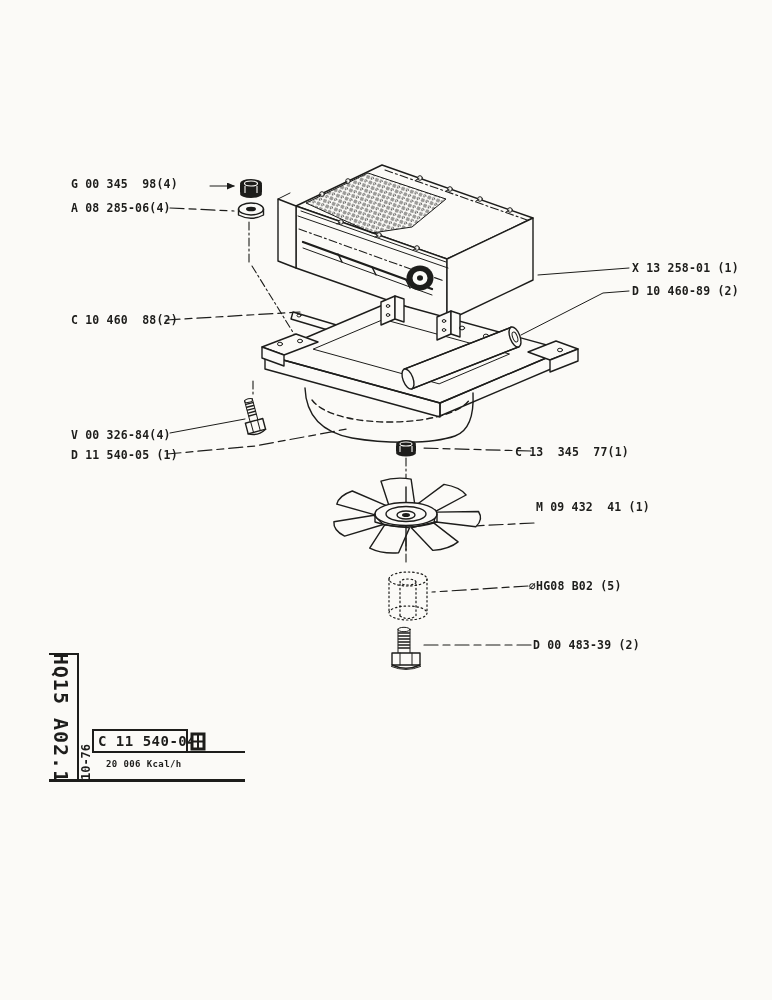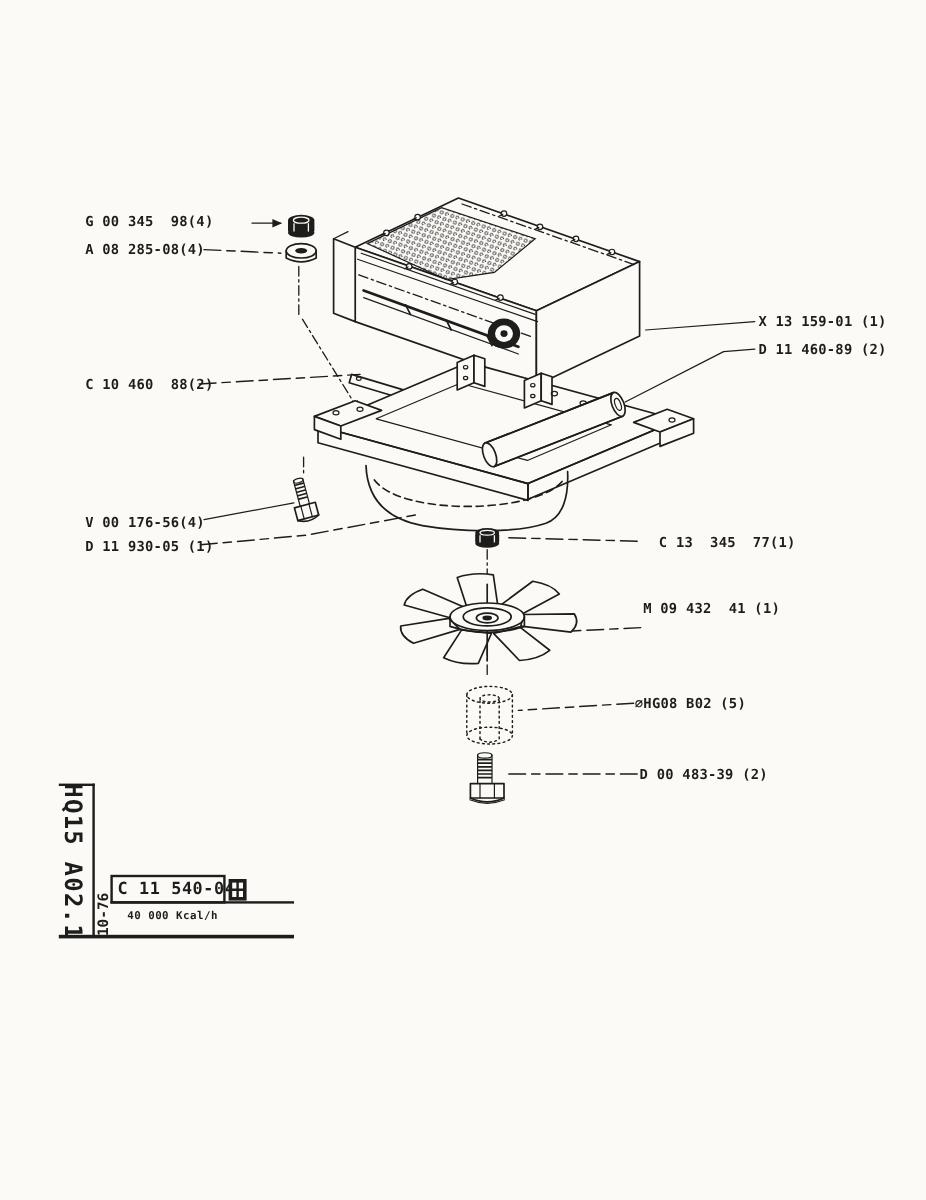--- a/index.html
+++ b/index.html
@@ -246,27 +246,27 @@
       <path class="ln" d="M398.5,633 L409.5,633 M398.5,636 L409.5,636 M398.5,639 L409.5,639 M398.5,642 L409.5,642 M398.5,645 L409.5,645 M398.5,648 L409.5,648" stroke-width="0.8"></path>
       <path class="ln fillp" d="M392,653 L420,653 L420,665 L392,665 Z" stroke-width="1.4"></path>
       <line class="ln thin" x1="400" y1="653" x2="400" y2="665"></line>
       <line class="ln thin" x1="412" y1="653" x2="412" y2="665"></line>
       <path class="ln" d="M392,665 Q406,671.5 420,665" stroke-width="1.4"></path>
       <path class="ln thin" d="M391.5,666.5 Q406,672.5 420.5,666.5"></path>
     </g>
   </svg>
 
   <div class="plabel" style="left:71px;top:177px">G 00 345  98(4)</div>
-  <div class="plabel" style="left:71px;top:201px">A 08 285-08(4)</div>
+  <div class="plabel" style="left:71px;top:201px">A 08 285-06(4)</div>
   <div class="plabel" style="left:71px;top:313px">C 10 460  88(2)</div>
-  <div class="plabel" style="left:632px;top:261px">X 13 159-01 (1)</div>
-  <div class="plabel" style="left:632px;top:284px">D 11 460-89 (2)</div>
-  <div class="plabel" style="left:71px;top:428px">V 00 176-56(4)</div>
-  <div class="plabel" style="left:71px;top:448px">D 11 930-05 (1)</div>
-  <div class="plabel" style="left:549px;top:445px">C 13  345  77(1)</div>
+  <div class="plabel" style="left:632px;top:261px">X 13 258-01 (1)</div>
+  <div class="plabel" style="left:632px;top:284px">D 10 460-89 (2)</div>
+  <div class="plabel" style="left:71px;top:428px">V 00 326-84(4)</div>
+  <div class="plabel" style="left:71px;top:448px">D 11 540-05 (1)</div>
+  <div class="plabel" style="left:515px;top:445px">C 13  345  77(1)</div>
   <div class="plabel" style="left:536px;top:500px">M 09 432  41 (1)</div>
   <div class="plabel" style="left:529px;top:579px">⌀HG08 B02 (5)</div>
   <div class="plabel" style="left:533px;top:638px">D 00 483-39 (2)</div>
 
   <div class="tb-line" style="left:49px;top:653px;width:30px;height:2px"></div>
   <div class="tb-line" style="left:77px;top:653px;width:2px;height:128px"></div>
   <div class="tb-line" style="left:92px;top:751px;width:153px;height:2px"></div>
   <div class="tb-line" style="left:49px;top:779px;width:196px;height:2.5px"></div>
 
   <div class="tb-page-code">
@@ -281,15 +281,15 @@
   </div>
 
   <div class="grid-icon">
     <svg width="16" height="19" viewBox="0 0 16 19">
       <rect x="2" y="2" width="12" height="15" fill="#fbfaf7" stroke="#1d1d1b" stroke-width="3"></rect>
       <line x1="8" y1="1" x2="8" y2="18" stroke="#1d1d1b" stroke-width="2"></line>
       <line x1="1" y1="9.5" x2="15" y2="9.5" stroke="#1d1d1b" stroke-width="2"></line>
     </svg>
   </div>
 
-  <div class="tb-capacity">40 000 Kcal/h</div>
+  <div class="tb-capacity">20 006 Kcal/h</div>
 
 </div>
 
 </body></html>

